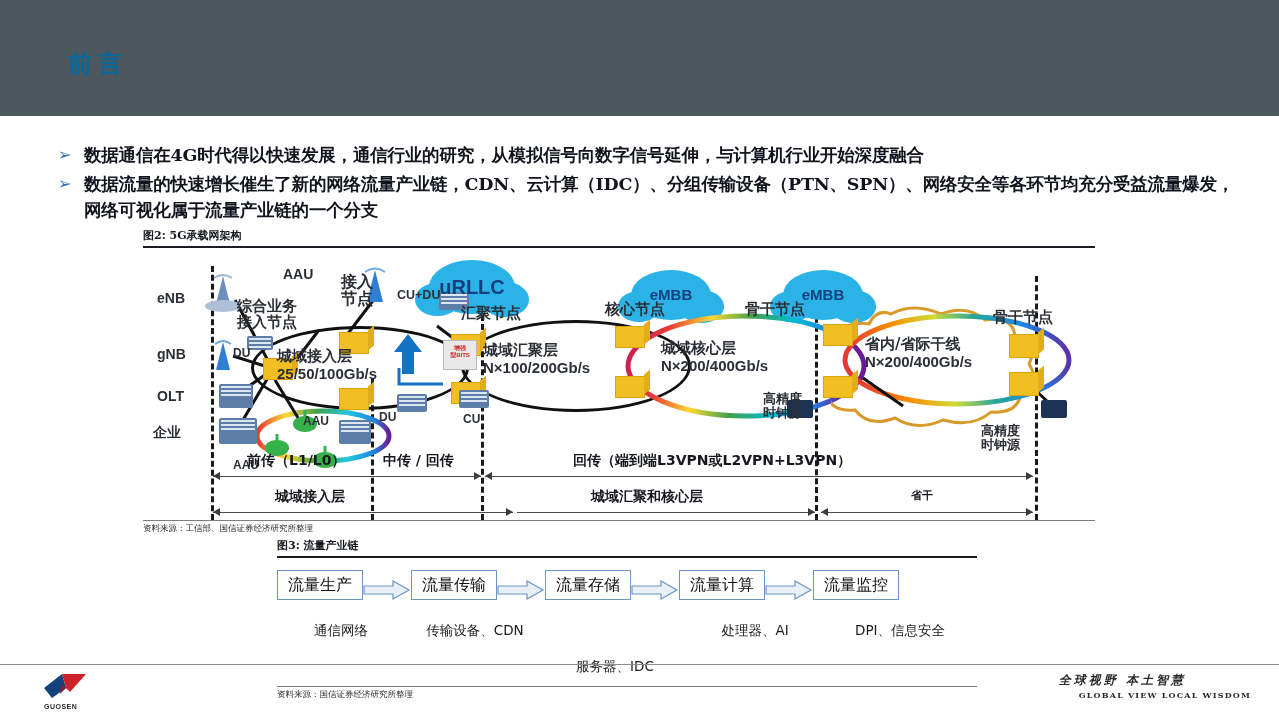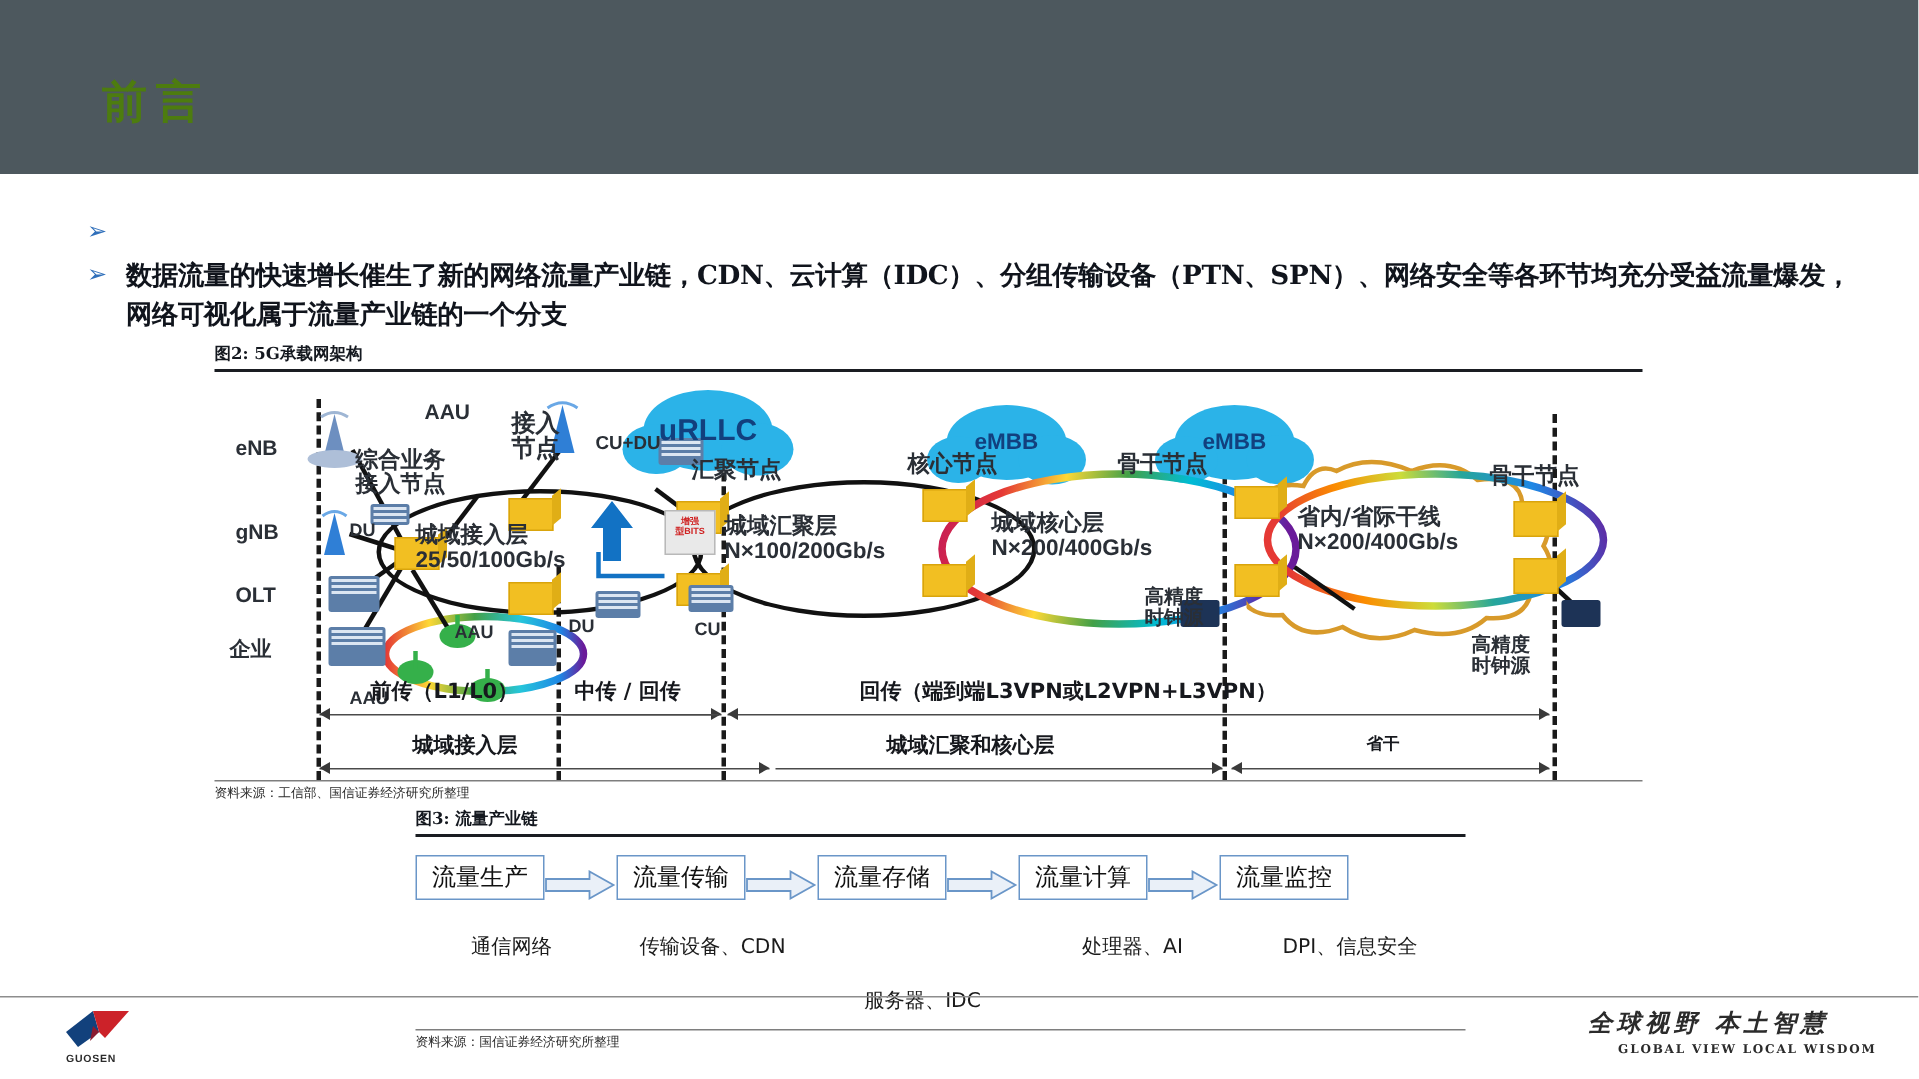--- a/index.html
+++ b/index.html
@@ -11,21 +11,21 @@
   }
   .slide { position: relative; width: 1279px; height: 719px; background: #fff; }
 
   
   .header-band {
     position: absolute; left: 0; top: 0; width: 1279px; height: 116px;
     background: #4d585e;
   }
   .header-title {
     position: absolute; left: 68px; top: 48px;
-    color: #4d7c0f; font-size: 30px; font-weight: bold;
+    color: #0369a1; font-size: 24px; font-weight: bold;
     letter-spacing: 6px;
     font-family: "DejaVu Serif", "Liberation Serif", serif;
   }
 
   
   .bullets { position: absolute; left: 58px; top: 142px; width: 1190px; }
   .bullet-row { display: flex; align-items: flex-start; margin-bottom: 3px; }
   .bullet-marker {
     color: #2f6fba; font-size: 16px; line-height: 26px;
     width: 26px; flex: 0 0 26px; text-align: left; font-weight: bold;
@@ -128,39 +128,40 @@
   .logo-cn {
     font-size: 21px; font-weight: bold; color: #111; letter-spacing: 1px;
     font-family: "DejaVu Serif", "Liberation Serif", serif; line-height: 1.05;
   }
   .logo-en {
     font-size: 9.5px; color: #2c2c2c; letter-spacing: 0.2px; margin-top: 2px;
     font-family: "DejaVu Serif", "Liberation Serif", serif;
   }
   .tagline { position: absolute; right: 28px; top: 672px; text-align: left; }
   .tagline-cn {
-    font-size: 16px; color: #2b2b2b; letter-spacing: 3px; font-style: italic;
+    font-size: 12px; color: #2b2b2b; letter-spacing: 3px; font-style: italic;
     font-family: "DejaVu Serif", "Liberation Serif", serif; font-weight: bold;
   }
   .tagline-en {
     font-size: 8px; color: #2b2b2b; letter-spacing: 1.2px; font-weight: bold;
     font-family: "DejaVu Serif", "Liberation Serif", serif; margin-top: 1px; margin-left: 20px;
   }
 </style>
 </head>
 <body>
 
 <div class="slide">
 
   <div class="header-band"></div>
   <div class="header-title">前言</div>
 
   <div class="bullets">
     <div class="bullet-row">
       <div class="bullet-marker">➢</div>
+      <div class="bullet-text">数据通信在4G时代得以快速发展，通信行业的研究，从模拟信号向数字信号延伸，与计算机行业开始深度融合</div>
     </div>
     <div class="bullet-row">
       <div class="bullet-marker">➢</div>
       <div class="bullet-text">数据流量的快速增长催生了新的网络流量产业链，CDN、云计算（IDC）、分组传输设备（PTN、SPN）、网络安全等各环节均充分受益流量爆发，网络可视化属于流量产业链的一个分支</div>
     </div>
   </div>
 
   <div class="fig2">
     <div class="fig-caption">图2: 5G承载网架构</div>
     <div class="fig-rule"></div>

